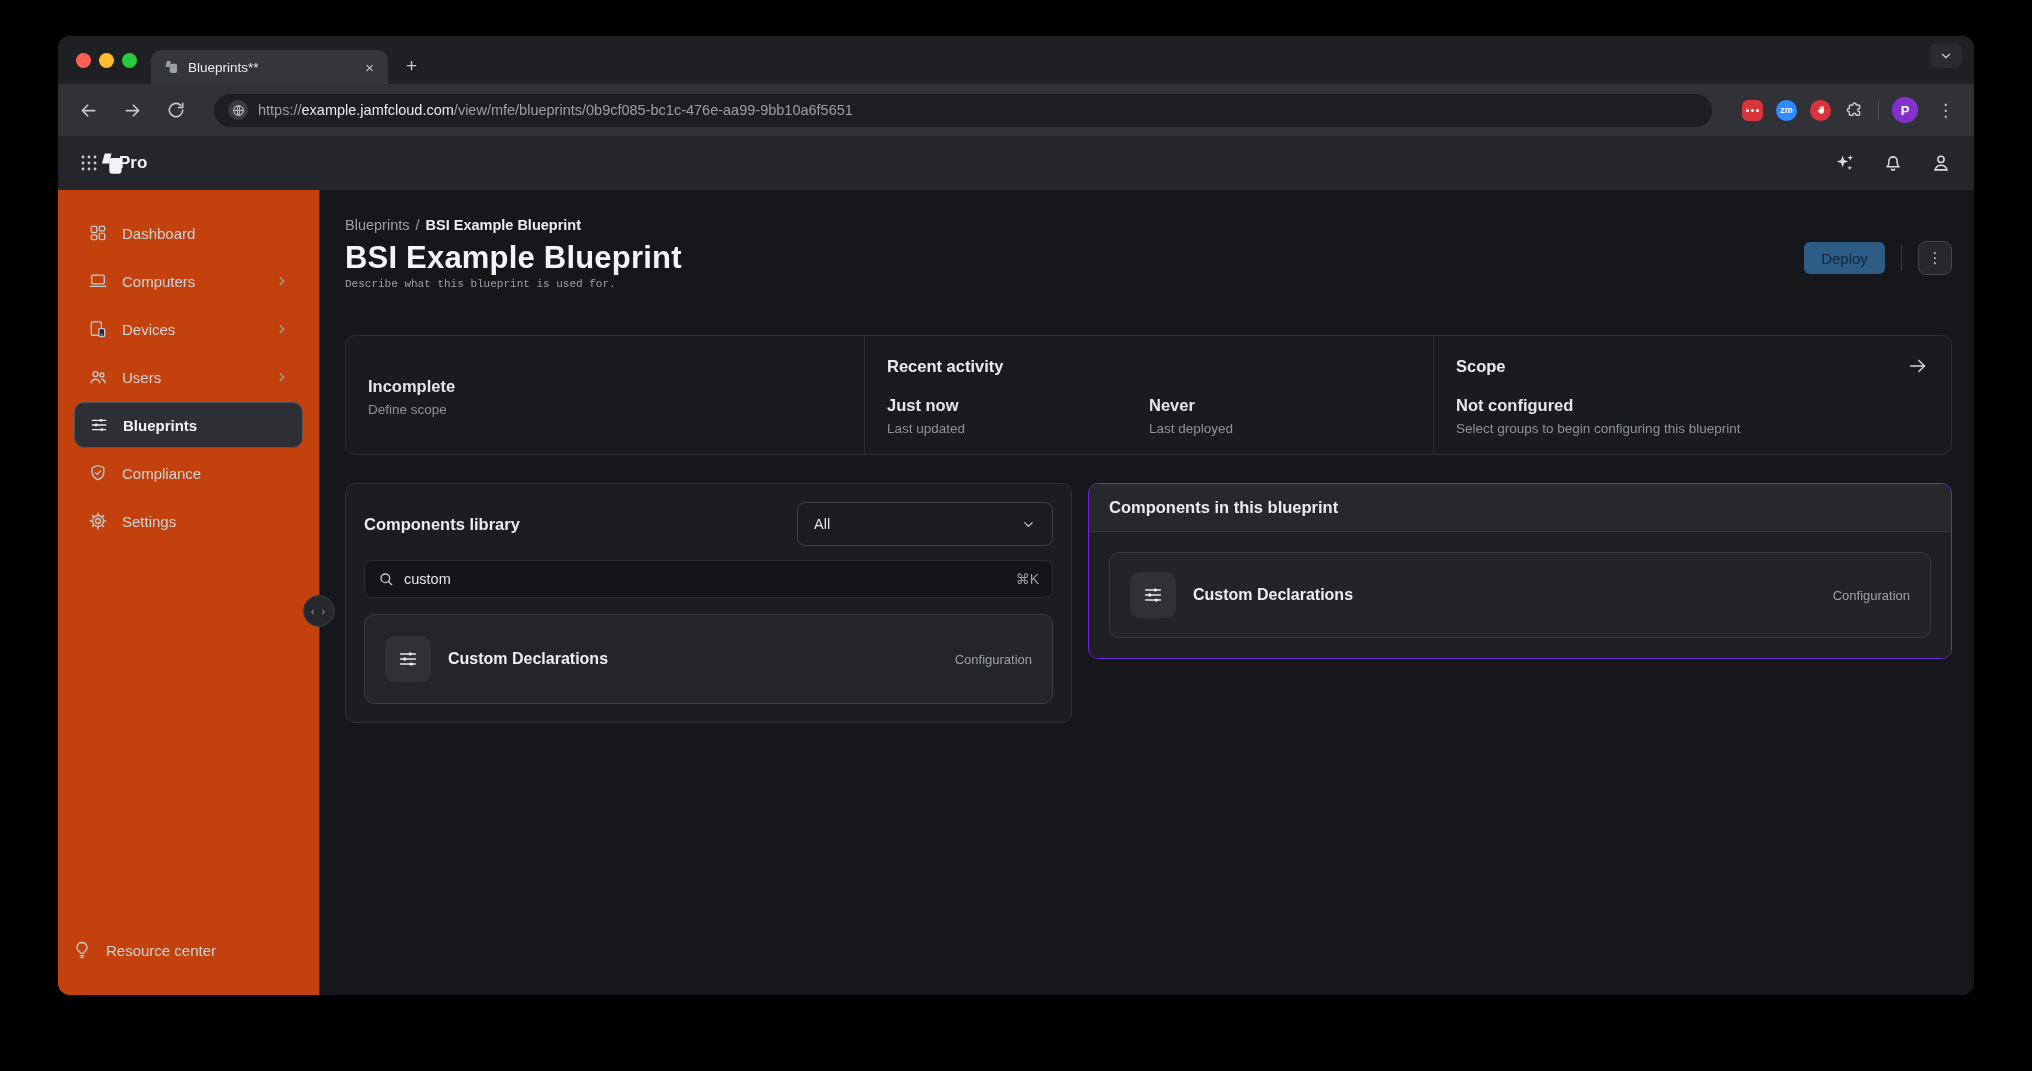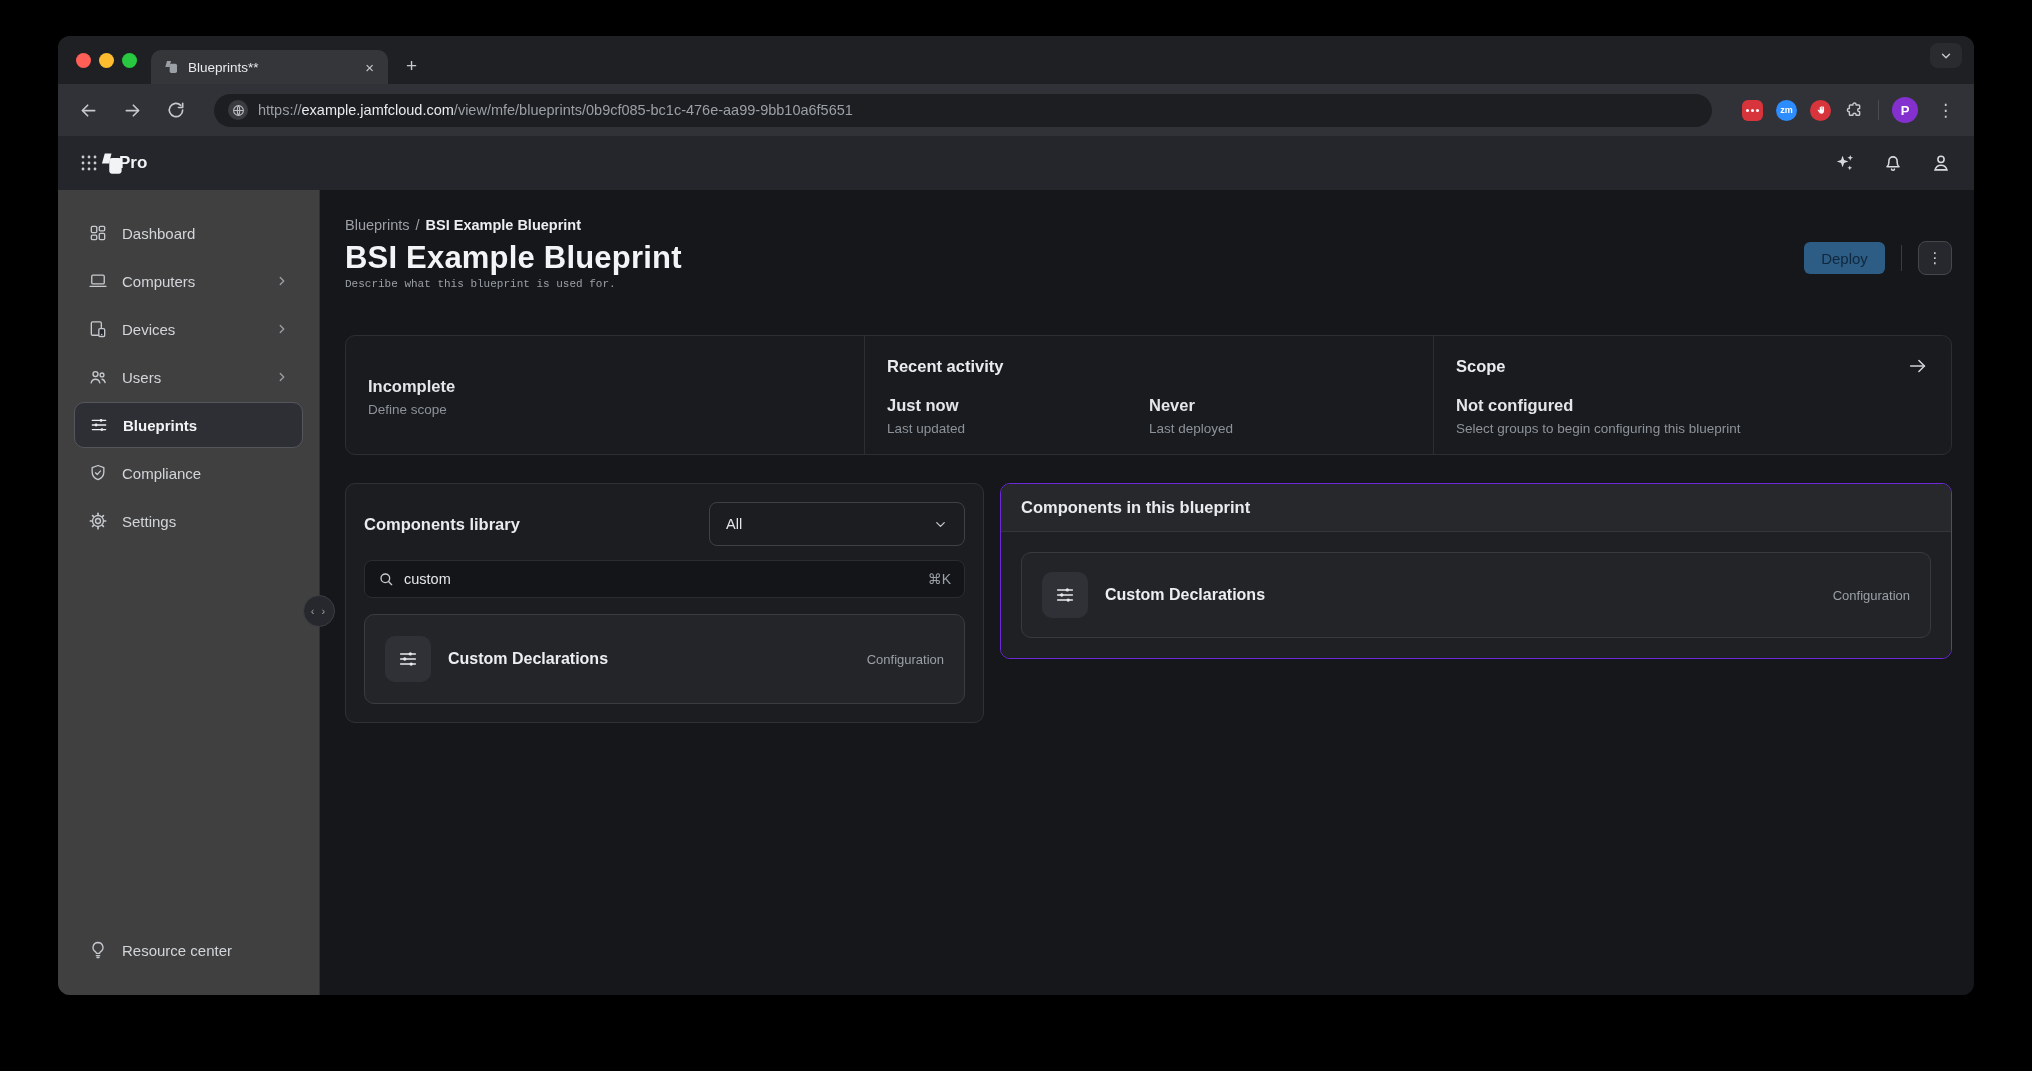--- a/index.html
+++ b/index.html
@@ -47,26 +47,26 @@
   .kebab{color:#c6c8cc;font-size:17px;letter-spacing:0;padding:0 6px;}
 
   
   .appbar{height:54px;background:#24262b;display:flex;align-items:center;padding:0 22px;flex:0 0 auto;}
   .appbar .logo svg{width:27px;height:27px;}
   .brand{color:#f2f3f5;font-size:17px;font-weight:bold;margin-left:-6px;}
   .appbar-right{margin-left:auto;display:flex;align-items:center;gap:26px;}
 
   
   .main{flex:1;display:flex;min-height:0;}
-  .sidebar{position:relative;width:262px;background:#404040;border-right:1px solid #2e3034;padding-top:18px;flex:0 0 auto;z-index:2;}
+  .sidebar{position:relative;width:262px;background:#c2410c;border-right:1px solid #2e3034;padding-top:18px;flex:0 0 auto;z-index:2;}
   .nav-item{display:flex;align-items:center;gap:14px;height:46px;margin:2px 16px;padding:0 14px;border-radius:10px;
             color:var(--text);font-size:15px;}
   .nav-item .chev{margin-left:auto;}
   .nav-item.selected{background:#2d2f35;border:1px solid #54565e;color:#f2f3f5;font-weight:bold;}
-  .resource{position:absolute;left:16px;bottom:22px;width:230px;display:flex;align-items:center;gap:14px;height:46px;
+  .resource{position:absolute;left:0;bottom:22px;width:230px;display:flex;align-items:center;gap:14px;height:46px;
             padding:0 14px;color:var(--text);font-size:15px;}
   .side-toggle{position:absolute;right:-16px;top:405px;width:32px;height:32px;border-radius:50%;background:#26282d;
             border:1px solid #3b3d43;color:#9aa0a6;font-size:11px;display:flex;align-items:center;justify-content:center;letter-spacing:2px;}
 
   .content{flex:1;background:#16171b;position:relative;padding:0 22px 0 25px;min-width:0;}
   .breadcrumb{margin-top:27px;font-size:14.5px;color:var(--text-dim);display:flex;gap:6px;}
   .breadcrumb .current{color:var(--text-bright);font-weight:bold;}
   .page-title{margin-top:7px;font-size:31px;font-weight:bold;color:#f3f4f6;letter-spacing:.2px;}
   .page-sub{margin-top:2px;font-size:11px;color:var(--text-dim);font-family:Liberation Mono, monospace;}
   .header-actions{position:absolute;top:51px;right:22px;display:flex;align-items:center;gap:16px;}
@@ -83,21 +83,21 @@
   .ov-col + .ov-col{border-left:1px solid #2c2e33;}
   .ov-title{font-size:16.5px;font-weight:bold;color:#e9ebee;}
   .ov-value{margin-top:20px;font-size:16.5px;font-weight:bold;color:#e4e6e9;}
   .ov-hint{margin-top:6px;font-size:13.5px;color:var(--text-faint);}
   .ov-arrow{position:absolute;top:19px;right:22px;}
   .ov-cols2{display:flex;}
   .ov-cols2 .sub{width:262px;}
 
   
   .panels{display:flex;gap:16px;margin-top:28px;align-items:flex-start;}
-  .library{width:639px;border:1px solid #2f3136;border-radius:10px;background:#1b1d21;padding:18px;flex:0 0 auto;}
+  .library{width:727px;border:1px solid #2f3136;border-radius:10px;background:#1b1d21;padding:18px;flex:0 0 auto;}
   .lib-head{display:flex;align-items:center;justify-content:space-between;height:44px;}
   .panel-title{font-size:16.5px;font-weight:bold;color:#e9ebee;}
   .dropdown{width:256px;height:44px;border:1px solid #3f4147;border-radius:8px;display:flex;align-items:center;
             padding:0 16px;color:#e4e6e9;font-size:14.5px;}
   .dropdown svg{margin-left:auto;}
   .searchbox{margin-top:14px;height:38px;border:1px solid #2a2c31;border-radius:8px;background:#141519;
             display:flex;align-items:center;padding:0 13px;gap:10px;}
   .searchbox .q{font-size:14.5px;color:#e4e6e9;flex:1;}
   .shortcut{font-size:14px;color:var(--text-dim);}
   .comp-item{margin-top:16px;height:90px;border:1px solid #3a3c42;border-radius:10px;background:#232529;

